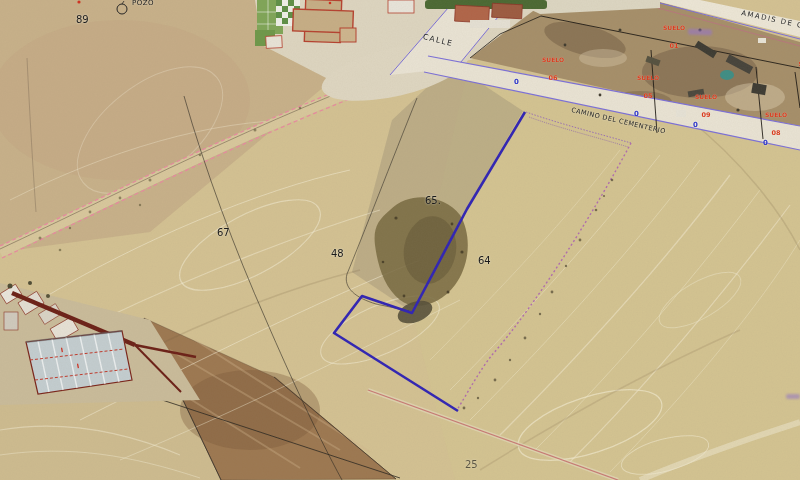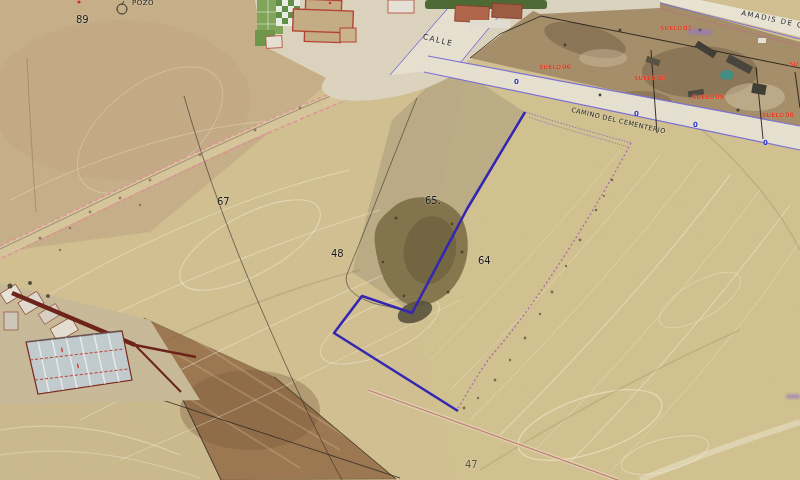--- a/index.html
+++ b/index.html
@@ -9,22 +9,22 @@
   }
   .stage svg{position:absolute;left:0;top:0;}
   .lbl{
     position:absolute;color:#1c1c1c;font-size:7px;line-height:1;
     white-space:nowrap;transform-origin:left top;
     text-shadow:0 0 2px rgba(255,255,250,.65);
   }
   .street{font-size:7px;letter-spacing:.8px;color:#222;}
   .parcel-num{font-size:10px;color:#1a1a1a;}
   .suelo{
-    position:absolute;width:28px;display:flex;flex-direction:row;
-    align-items:center;gap:1px;color:#d93c1e;font-weight:bold;
+    position:absolute;width:28px;display:flex;flex-direction:column;
+    align-items:center;gap:12px;color:#d93c1e;font-weight:bold;
     font-size:6px;line-height:1;transform-origin:left top;
     text-shadow:0 0 1px rgba(255,255,255,.5);
   }
   .suelo .num{font-size:6.5px;}
   .marker0{
     position:absolute;color:#2c35c9;font-weight:bold;font-size:7px;line-height:1;
     text-shadow:0 0 2px rgba(255,255,255,.7);
   }
   .floor-i{position:absolute;color:#cc2211;font-weight:bold;font-size:6px;line-height:1;}
   .smudge{position:absolute;border-radius:2px;filter:blur(.8px);}
@@ -254,35 +254,35 @@
   </g>
 
   <polyline points="525,112 467,209 412,313 362,296 334,333 458,411" fill="none" stroke="#2f23b4" stroke-width="2.6" stroke-linejoin="round"></polyline>
 
   <rect x="0" y="0" width="800" height="480" filter="url(#grain)" opacity=".55"></rect>
 </svg>
 
 <div class="lbl" style="left:132px;top:0px;letter-spacing:.5px">POZO</div>
 
 <div class="lbl parcel-num" style="left:76px;top:15px">89</div>
-<div class="lbl parcel-num" style="left:217px;top:197px">67</div>
+<div class="lbl parcel-num" style="left:217px;top:228px">67</div>
 <div class="lbl parcel-num" style="left:331px;top:249px">48</div>
 <div class="lbl parcel-num" style="left:425px;top:196px">65.</div>
 <div class="lbl parcel-num" style="left:478px;top:256px">64</div>
-<div class="lbl parcel-num" style="left:465px;top:460px;opacity:.65">47</div>
+<div class="lbl parcel-num" style="left:465px;top:460px;opacity:.65">25</div>
 
 <div class="lbl street" style="left:424px;top:33px;transform:rotate(14deg);font-size:7.5px;letter-spacing:1.5px">CALLE</div>
 <div class="lbl street" style="left:572px;top:107px;transform:rotate(13deg);font-size:6.5px;letter-spacing:.5px">CAMINO DEL CEMENTERIO</div>
 <div class="lbl street" style="left:742px;top:10px;transform:rotate(12deg);letter-spacing:1.5px">AMADIS  DE  GAULA</div>
 
 <div class="suelo" style="left:660px;top:25px">
   <span>SUELO</span>
   <span class="num">01</span>
 </div>
-<div class="suelo" style="left:539px;top:64px">
+<div class="suelo" style="left:539px;top:57px">
   <span>SUELO</span>
   <span class="num">06</span>
 </div>
 <div class="suelo" style="left:634px;top:75px">
   <span>SUELO</span>
   <span class="num">05</span>
 </div>
 <div class="suelo" style="left:692px;top:94px">
   <span>SUELO</span>
   <span class="num">09</span>

